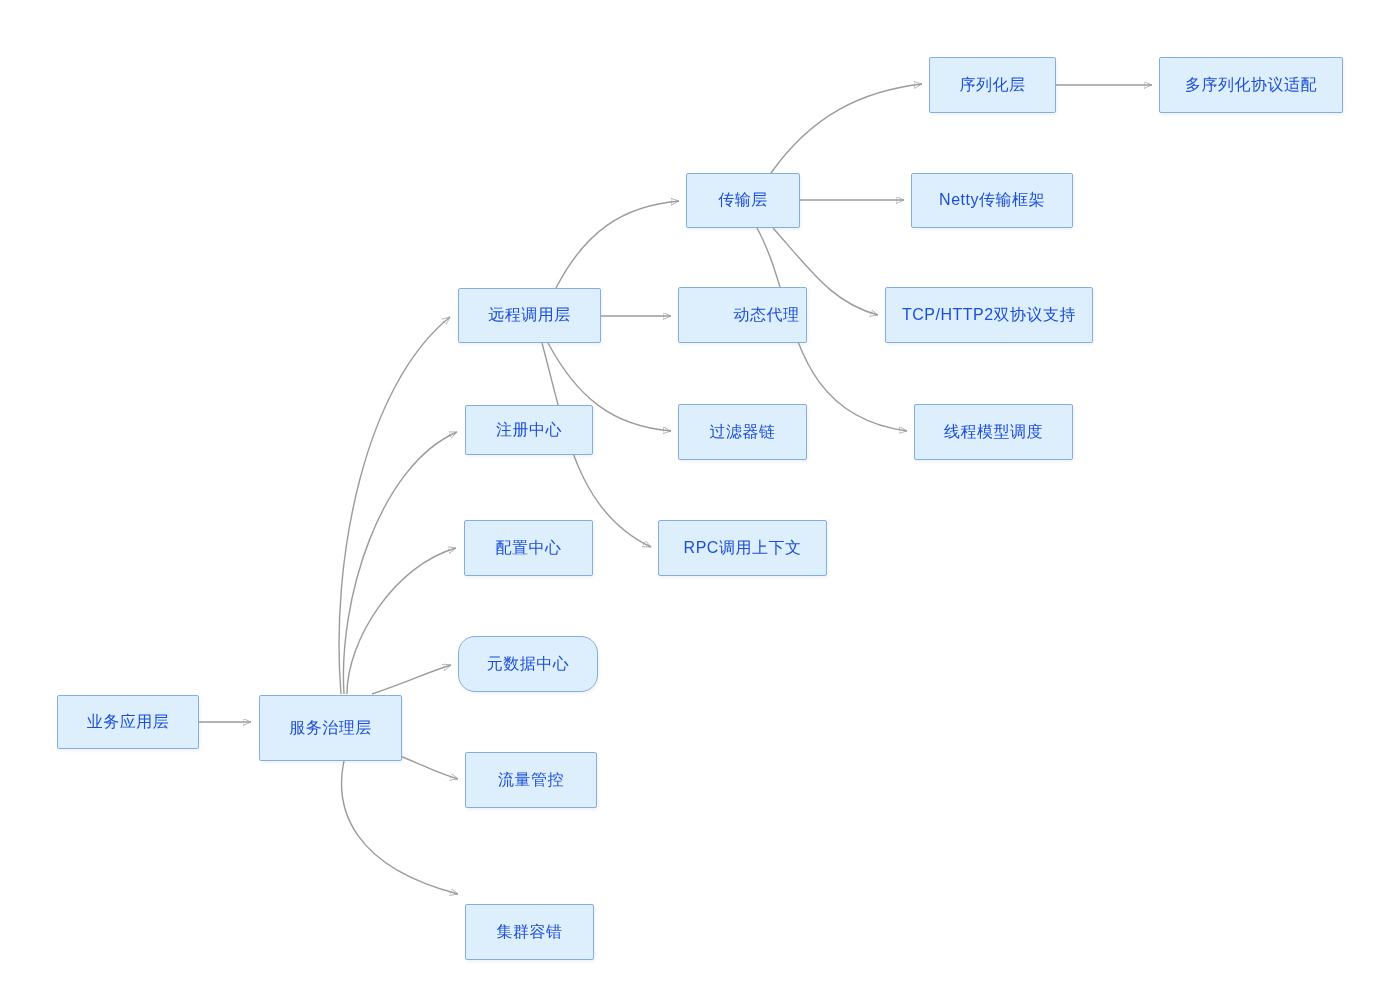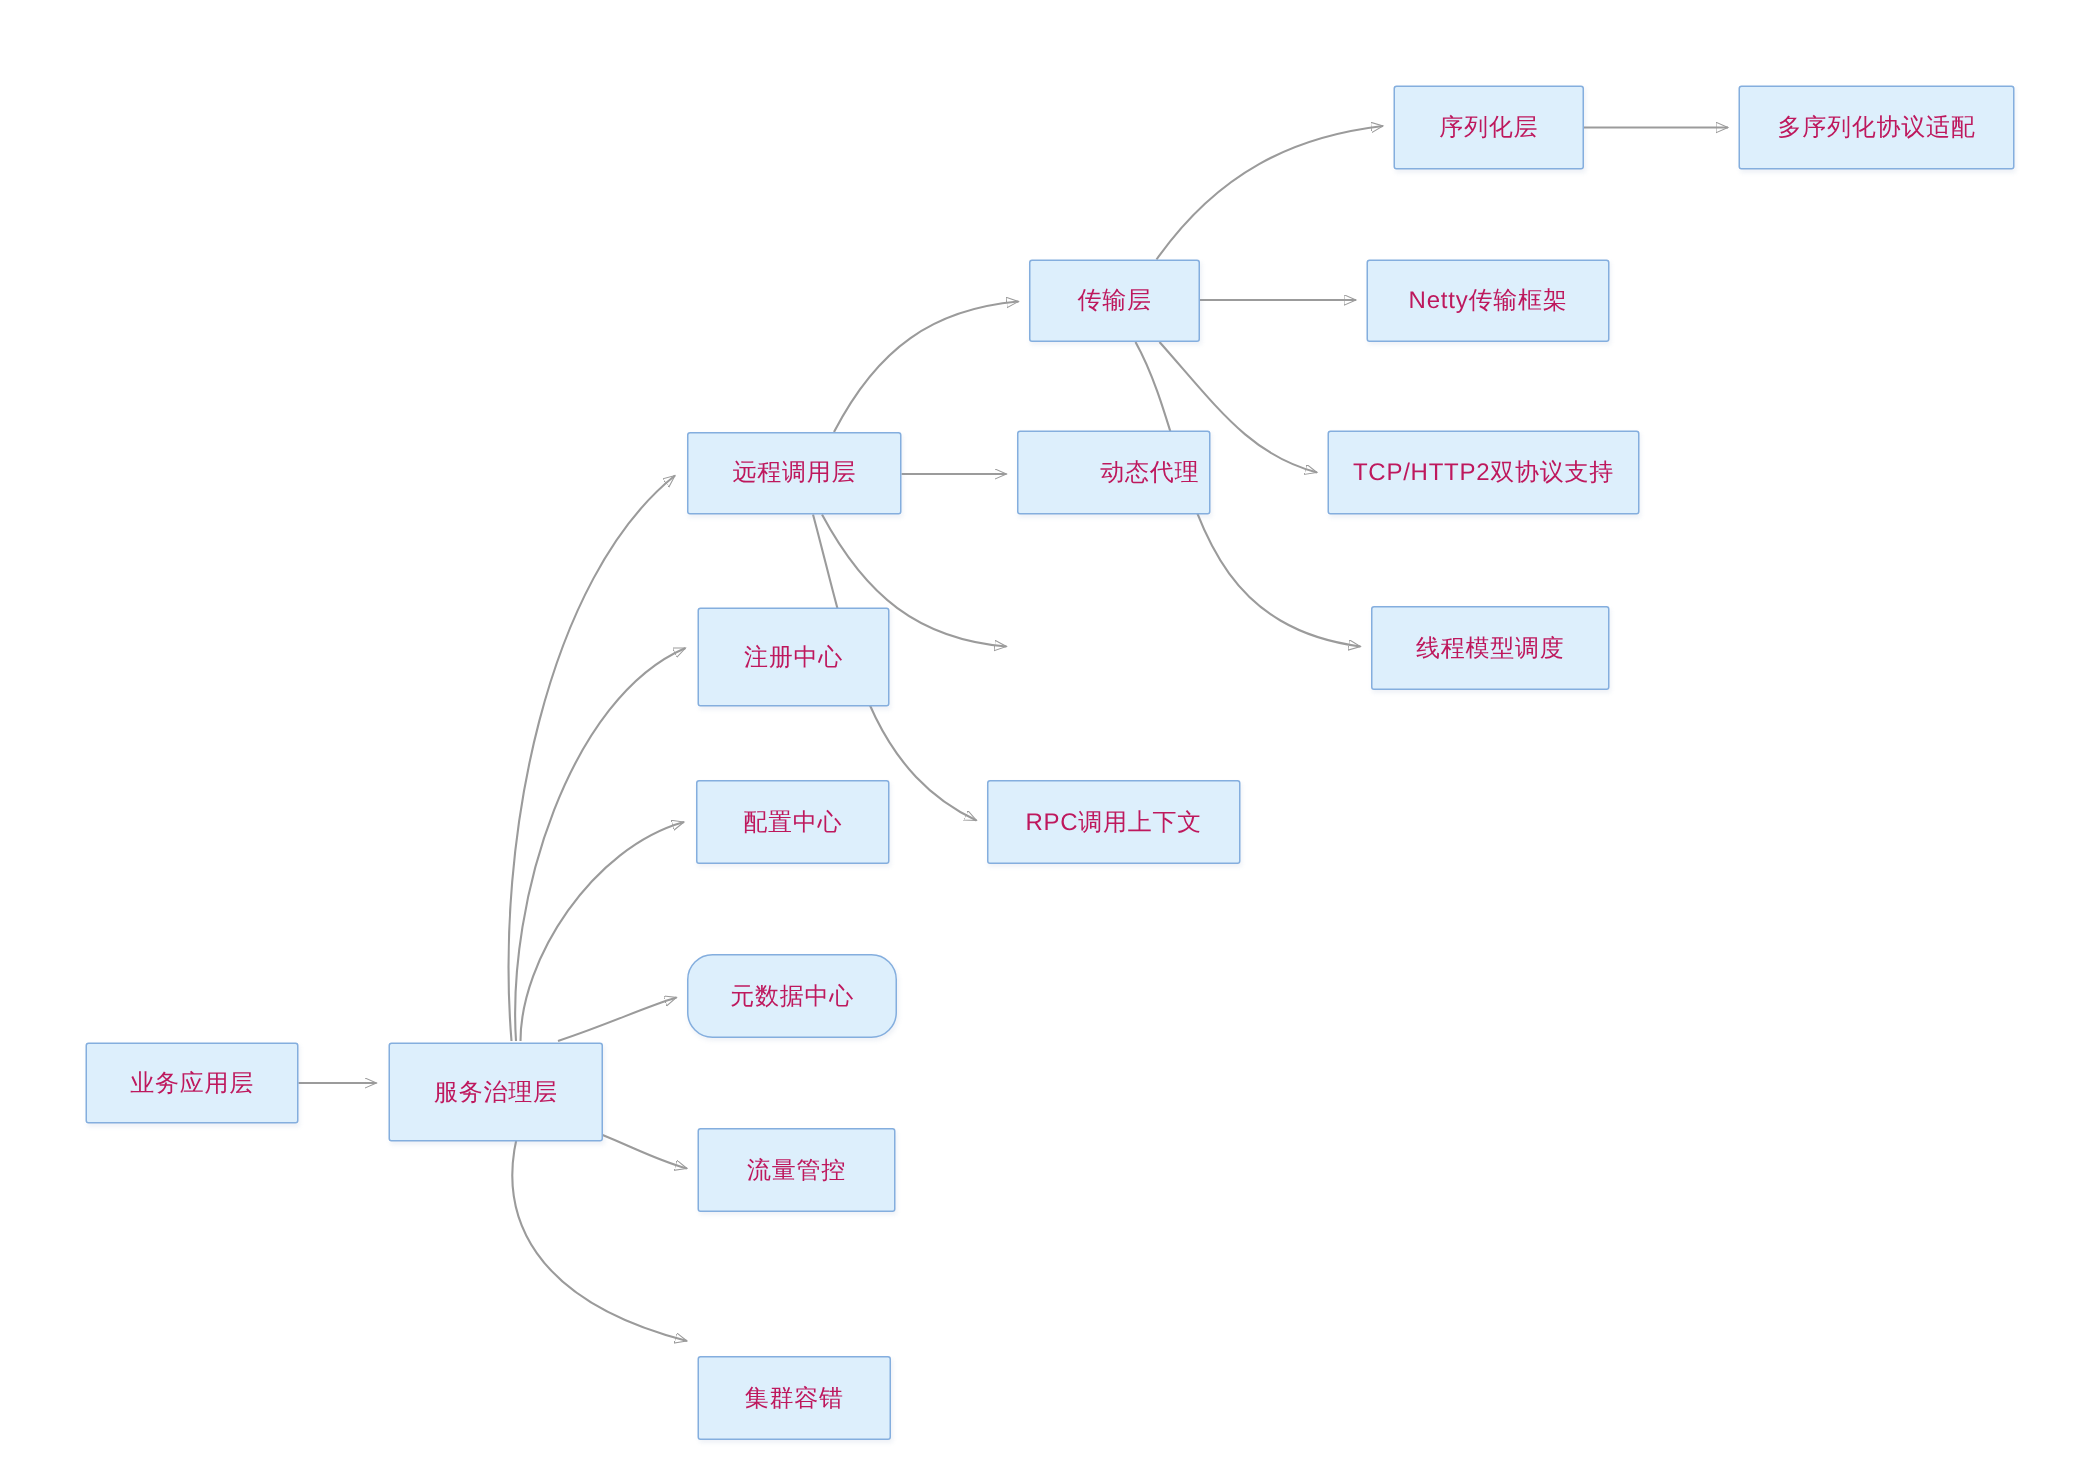--- a/index.html
+++ b/index.html
@@ -35,29 +35,29 @@
     border: 1px solid #84aede;
     border-radius: 2px;
     display: flex;
     align-items: center;
     justify-content: center;
     box-shadow: 1px 2px 3px rgba(120, 150, 190, 0.12);
     cursor: default;
   }
   .node-label {
     font-size: 16px;
-    color: #be185d;
+    color: #1d4ed8;
     white-space: nowrap;
     letter-spacing: 0.5px;
   }
   
   #n0  { left: 57px;   top: 695px; width: 142px; height: 54px; }
   #n1  { left: 259px;  top: 695px; width: 143px; height: 66px; }
   #n2  { left: 458px;  top: 288px; width: 143px; height: 55px; text-align: center; }
-  #n3  { left: 465px;  top: 405px; width: 128px; height: 66px; }
+  #n3  { left: 465px;  top: 405px; width: 128px; height: 50px; }
   #n4  { left: 464px;  top: 520px; width: 129px; height: 56px; }
   #n5  { left: 458px;  top: 636px; width: 140px; height: 56px; border-radius: 17px; }
   #n6  { left: 465px;  top: 752px; width: 132px; height: 56px; }
   #n7  { left: 465px;  top: 904px; width: 129px; height: 56px; }
   #n8  { left: 686px;  top: 173px; width: 114px; height: 55px; }
   #n9  { left: 678px;  top: 287px; width: 129px; height: 56px; padding-left: 48px; }
   #n10 { left: 678px;  top: 404px; width: 129px; height: 56px; }
   #n11 { left: 658px;  top: 520px; width: 169px; height: 56px; }
   #n12 { left: 929px;  top: 57px;  width: 127px; height: 56px; }
   #n13 { left: 911px;  top: 173px; width: 162px; height: 55px; }
@@ -117,20 +117,23 @@
   </div>
   <div class="node" id="n7">
     <span class="node-label">集群容错</span>
   </div>
   <div class="node" id="n8">
     <span class="node-label">传输层</span>
   </div>
   <div class="node" id="n9">
     <span class="node-label">动态代理</span>
   </div>
+  <div class="node" id="n10">
+    <span class="node-label">过滤器链</span>
+  </div>
   <div class="node" id="n11">
     <span class="node-label">RPC调用上下文</span>
   </div>
   <div class="node" id="n12">
     <span class="node-label">序列化层</span>
   </div>
   <div class="node" id="n13">
     <span class="node-label">Netty传输框架</span>
   </div>
   <div class="node" id="n14">

